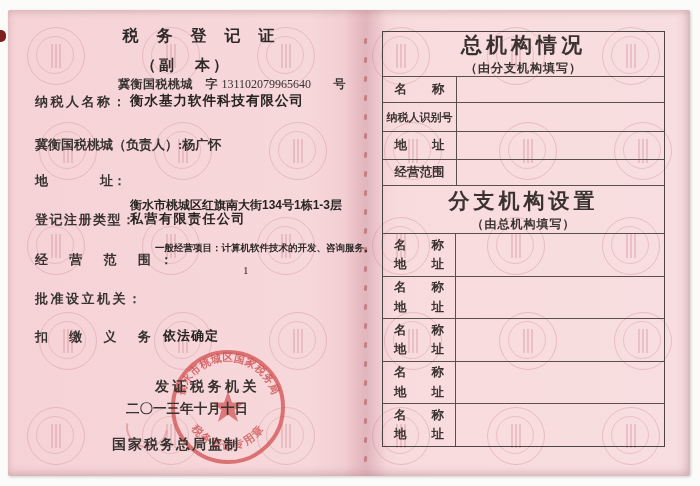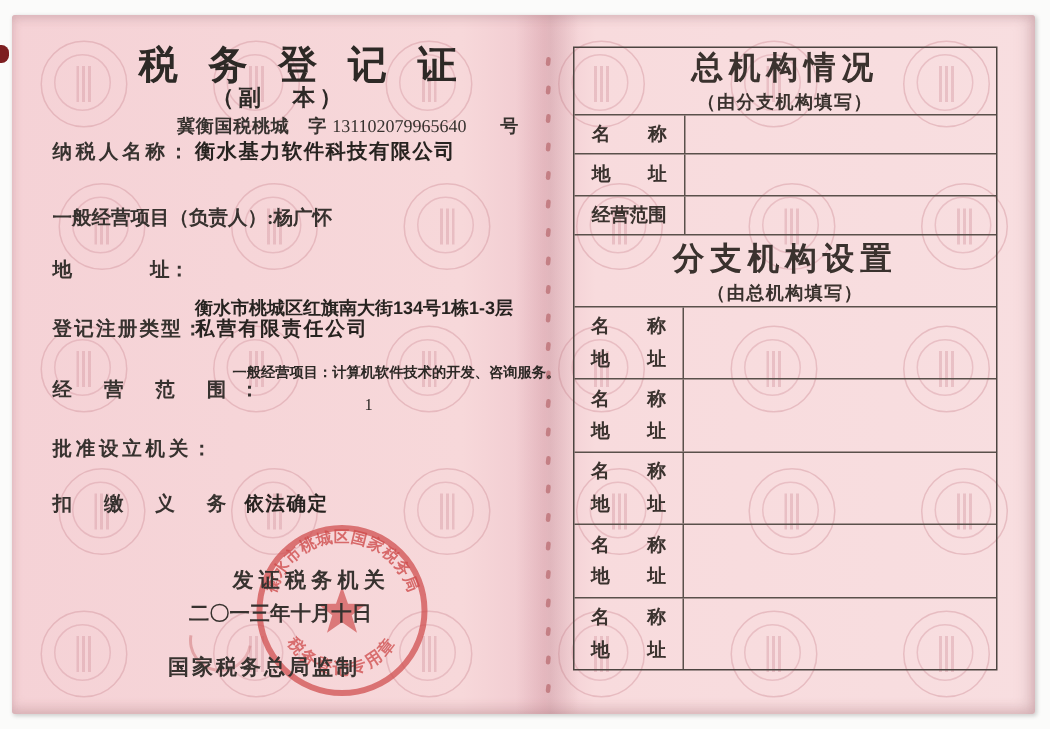--- a/index.html
+++ b/index.html
@@ -35,21 +35,21 @@
   .stitch{
     position:absolute;width:2.5px;height:6px;border-radius:2px;
     background:rgba(172,82,86,.55);z-index:3;transform:rotate(6deg);
   }
   .edge-mark{
     position:absolute;left:0;top:30px;width:6px;height:12px;
     background:#7d1f21;border-radius:0 5px 5px 0;z-index:6;
   }
   
   .lp{position:absolute;z-index:5;color:#37322f;white-space:nowrap;}
-  .cert-title{left:44px;top:16px;width:300px;text-align:center;font-size:26px;font-weight:bold;letter-spacing:7px;color:#2d2926;}
+  .cert-title{left:44px;top:16px;width:300px;text-align:center;font-size:16px;font-weight:bold;letter-spacing:7px;color:#2d2926;}
   .cert-sub{left:28px;top:46px;width:300px;text-align:center;font-size:15px;font-weight:bold;letter-spacing:3px;color:#2d2926;}
   .serial-row{left:110px;top:66px;width:228px;display:flex;justify-content:space-between;font-size:12px;}
   .serial-left{font-weight:bold;letter-spacing:.5px;}
   .serial-num{font-family:"Liberation Serif",serif;font-weight:normal;letter-spacing:0;}
   .f-label{font-size:13px;font-weight:bold;}
   .ls2{letter-spacing:2.5px;} .ls9{letter-spacing:9px;} .ls1{letter-spacing:1.5px;}
   .f-value{font-family:"Liberation Sans","DejaVu Sans",sans-serif;font-weight:bold;color:#272320;}
   .row-name{left:27px;top:82px;}   .row-name .f-value{position:absolute;left:95px;top:0;font-size:13.5px;letter-spacing:1px;}
   .row-rep{left:27px;top:126px;font-size:13px;font-weight:bold;}
   .row-addr{left:27px;top:161px;}  .row-addr .f-value{position:absolute;left:95px;top:1px;font-size:12px;letter-spacing:0;margin-top:25px;}
@@ -154,21 +154,21 @@
       <span class="serial-left"><span>冀衡国税桃城　字</span> <span class="serial-num">131102079965640</span></span>
       <span class="serial-left">号</span>
     </div>
 
     <div class="lp row-name">
       <span class="f-label ls2">纳税人名称：</span>
       <span class="f-value">衡水基力软件科技有限公司</span>
     </div>
 
     <div class="lp row-rep">
-      <span>一般经营项目（负责人）:</span><span>杨广怀</span>
+      <span>冀衡国税桃城（负责人）:</span><span>杨广怀</span>
     </div>
 
     <div class="lp row-addr">
       <span class="f-label">地　　　　址：</span>
       <span class="f-value">衡水市桃城区红旗南大街134号1栋1-3层</span>
     </div>
 
     <div class="lp row-type">
       <span class="f-label ls1">登记注册类型：</span>
       <span class="f-value">私营有限责任公司</span>
@@ -217,20 +217,24 @@
 
     <div class="t-sec-head h43">
       <div class="t-sec-title">总机构情况</div>
       <div class="t-sec-sub">（由分支机构填写）</div>
     </div>
 
     <div class="t-row h25">
       <div class="t-label">名　　称</div>
       <div class="t-value"></div>
     </div>
+    <div class="t-row h28">
+      <div class="t-label small">纳税人识别号</div>
+      <div class="t-value"></div>
+    </div>
     <div class="t-row h27">
       <div class="t-label">地　　址</div>
       <div class="t-value"></div>
     </div>
     <div class="t-row h24">
       <div class="t-label">经营范围</div>
       <div class="t-value"></div>
     </div>
 
     <div class="t-sec-head h47" style="border-top:1px solid #5a504b;">

